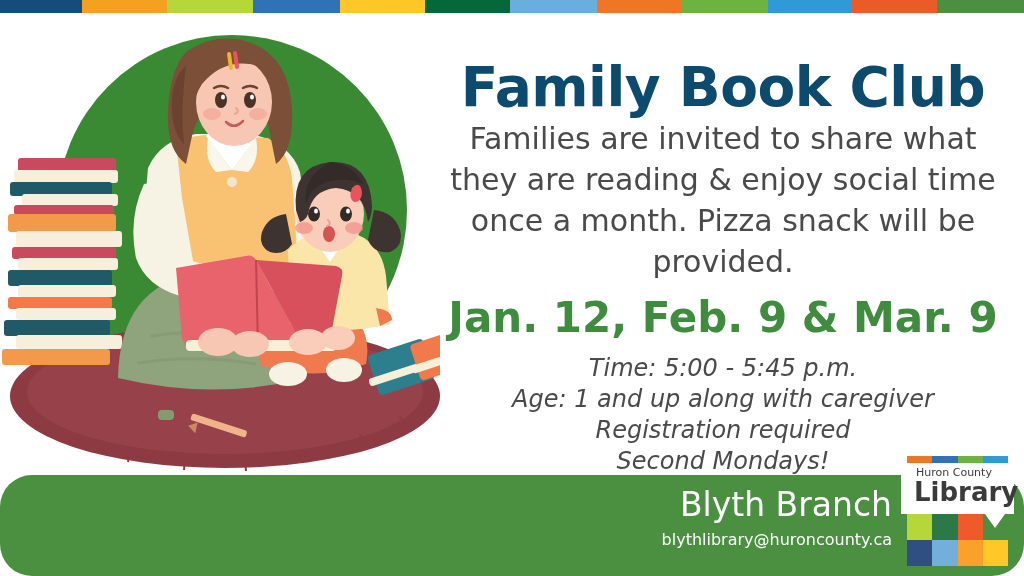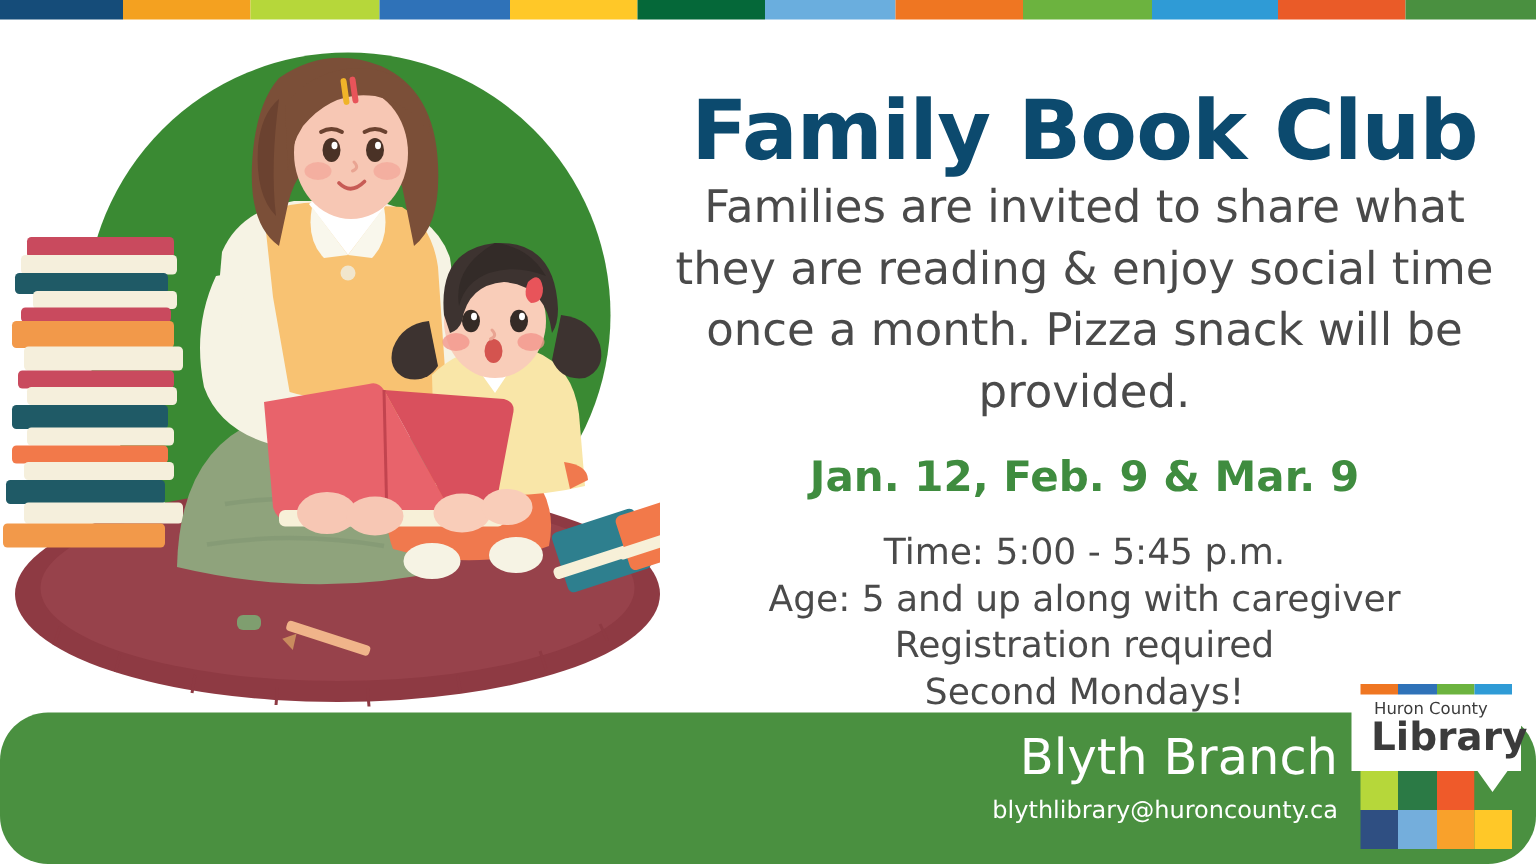--- a/index.html
+++ b/index.html
@@ -49,33 +49,33 @@
   #description{
     font-family:"DejaVu Sans", sans-serif;
     font-size:30px;
     line-height:41px;
     color:#4a4a4a;
     padding:0 6px;
   }
   #dates{
     font-family:"DejaVu Sans", sans-serif;
     font-weight:bold;
-    font-size:28px;
+    font-size:42px;
     line-height:40px;
     color:#3f8c3f;
     margin-top:16px;
   }
   #details{
     font-family:"DejaVu Sans", sans-serif;
     font-size:24px;
     line-height:31px;
     color:#4a4a4a;
     margin-top:15px;
   }
-  #details .detail-line{ display:block; }
+  #details .detail-line{ display:block;font-style:italic; }
 
   
   #footer{
     position:absolute;
     left:0; top:475px;
     width:1024px; height:101px;
     background:#4a9040;
     border-radius:32px;
   }
   #footer-text{
@@ -351,21 +351,21 @@
       </g>
     </svg>
   </div>
 
   <div id="content">
     <h1 id="title">Family Book Club</h1>
     <p id="description">Families are invited to share what they are reading &amp; enjoy social time once a month. Pizza snack will be provided.</p>
     <p id="dates">Jan. 12, Feb. 9 &amp; Mar. 9</p>
     <div id="details">
       <span class="detail-line">Time: 5:00 - 5:45 p.m.</span>
-      <span class="detail-line">Age: 5 and up along with caregiver</span>
+      <span class="detail-line">Age: 1 and up along with caregiver</span>
       <span class="detail-line">Registration required</span>
       <span class="detail-line">Second Mondays!</span>
     </div>
   </div>
 
   <div id="footer">
     <div id="footer-text">
       <div id="branch-name">Blyth Branch</div>
       <div id="branch-email">blythlibrary@huroncounty.ca</div>
     </div>

